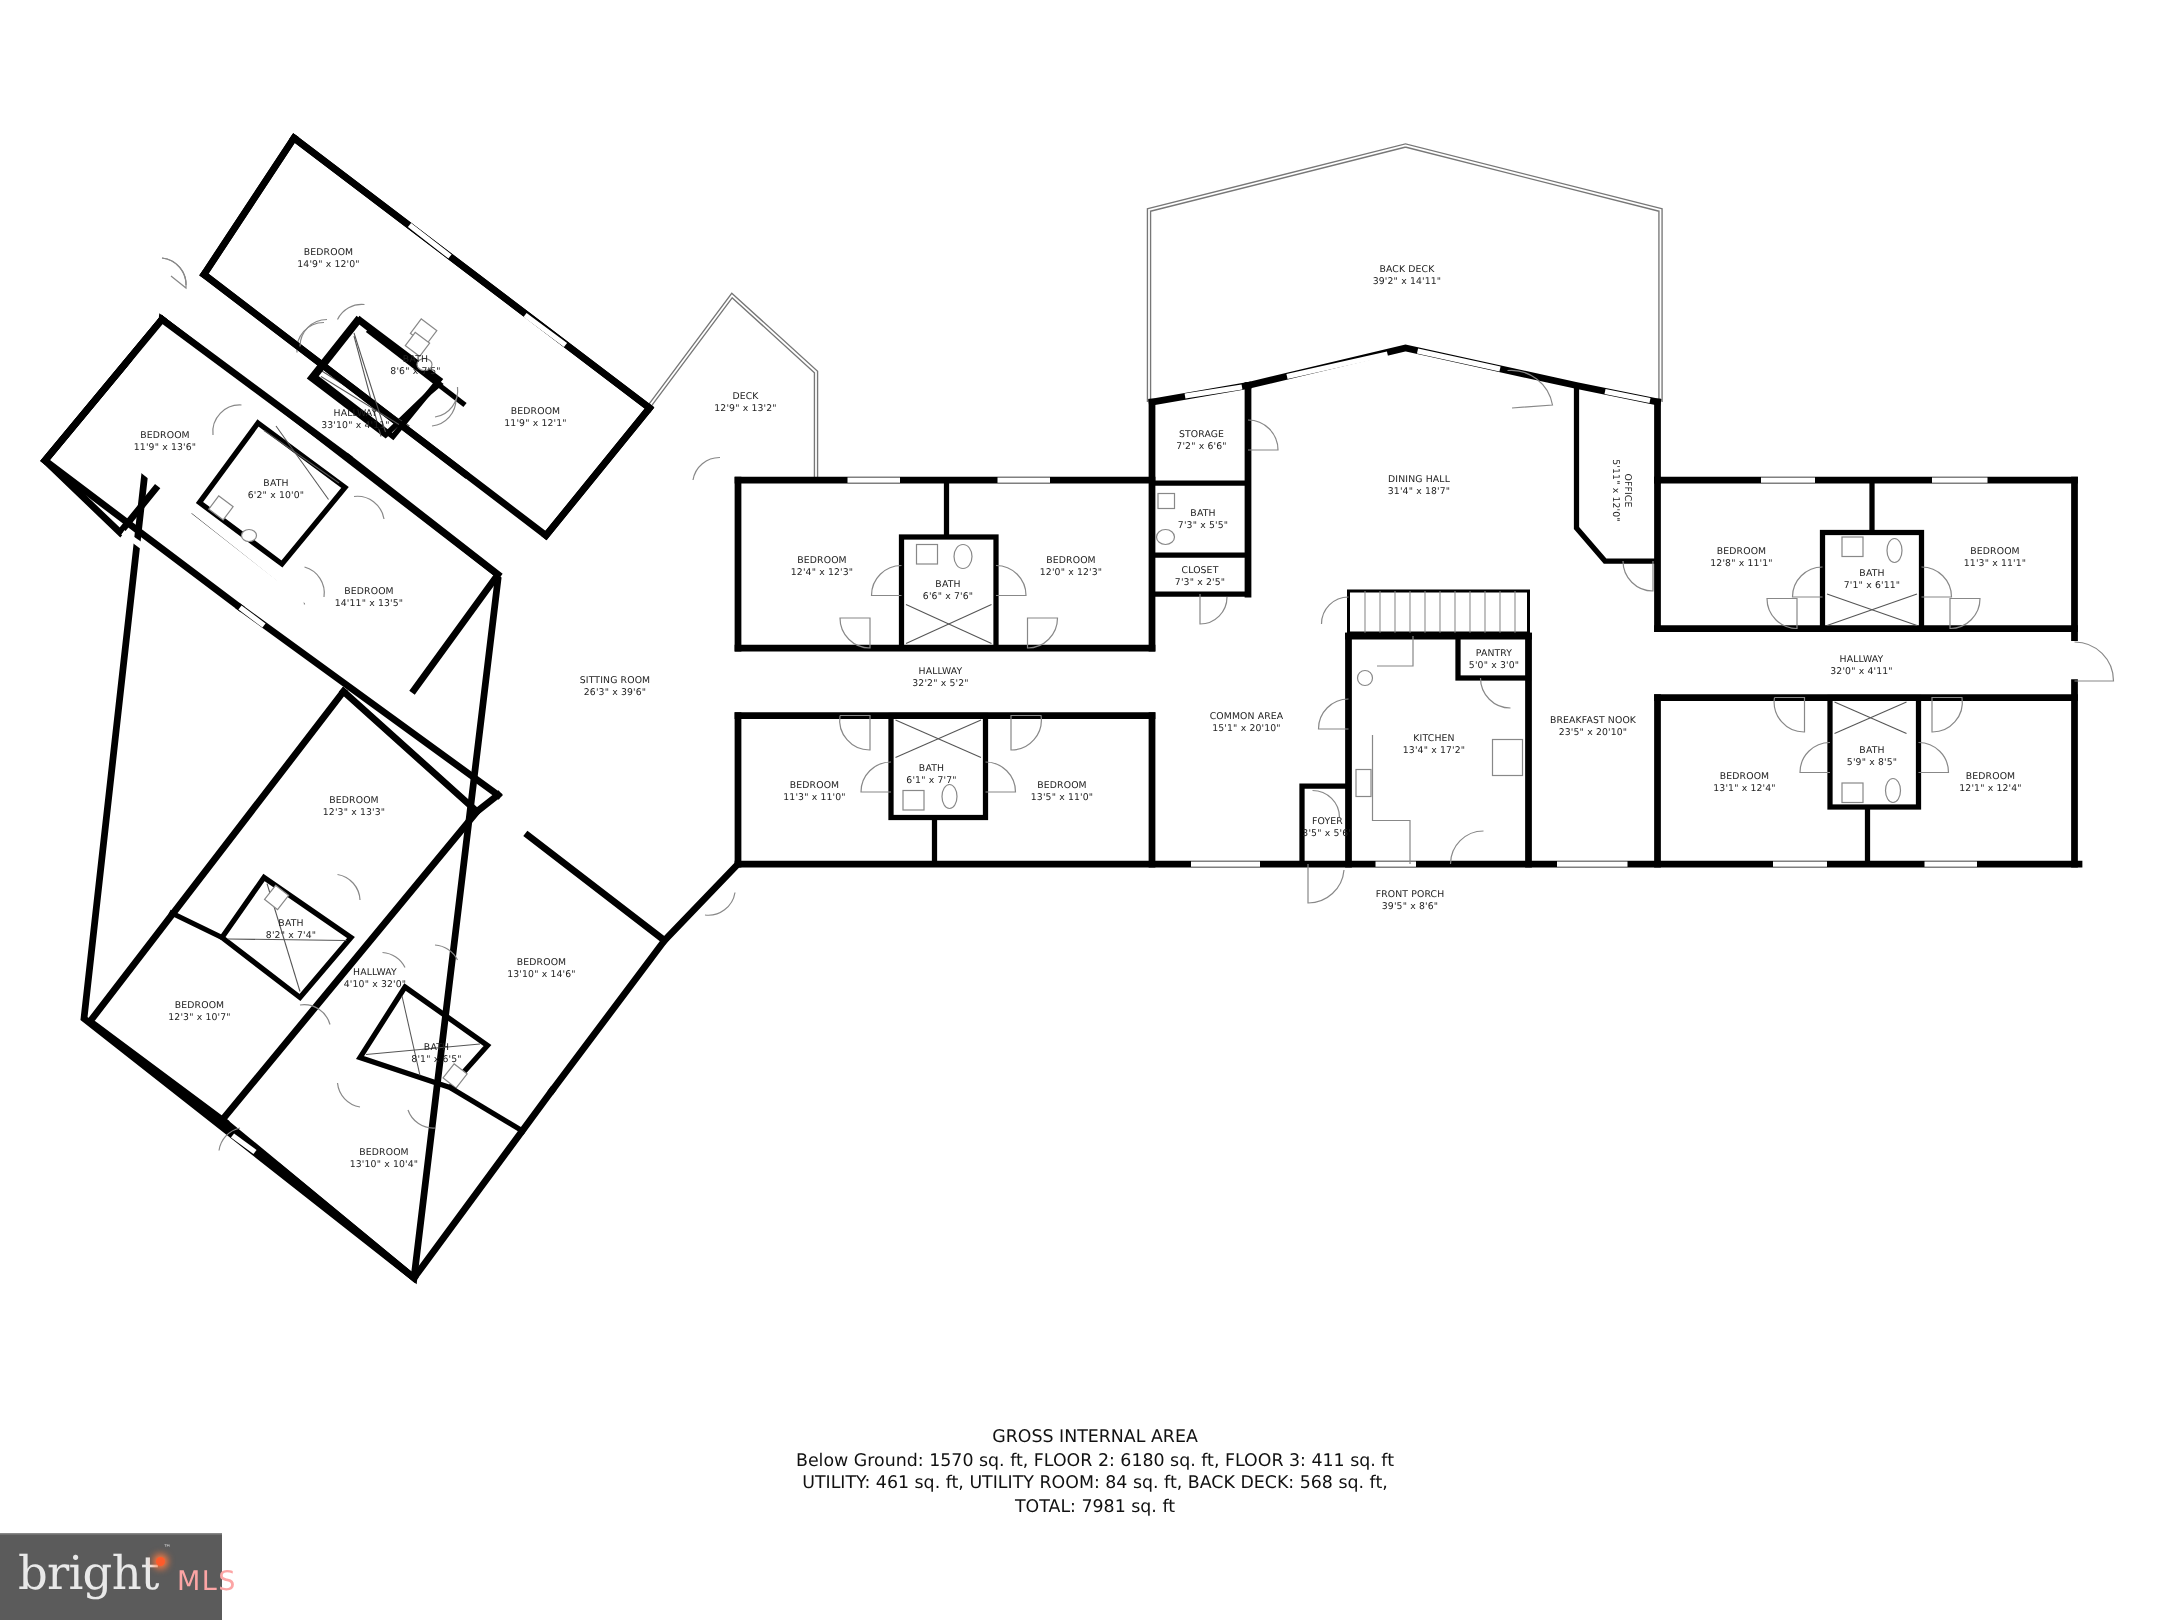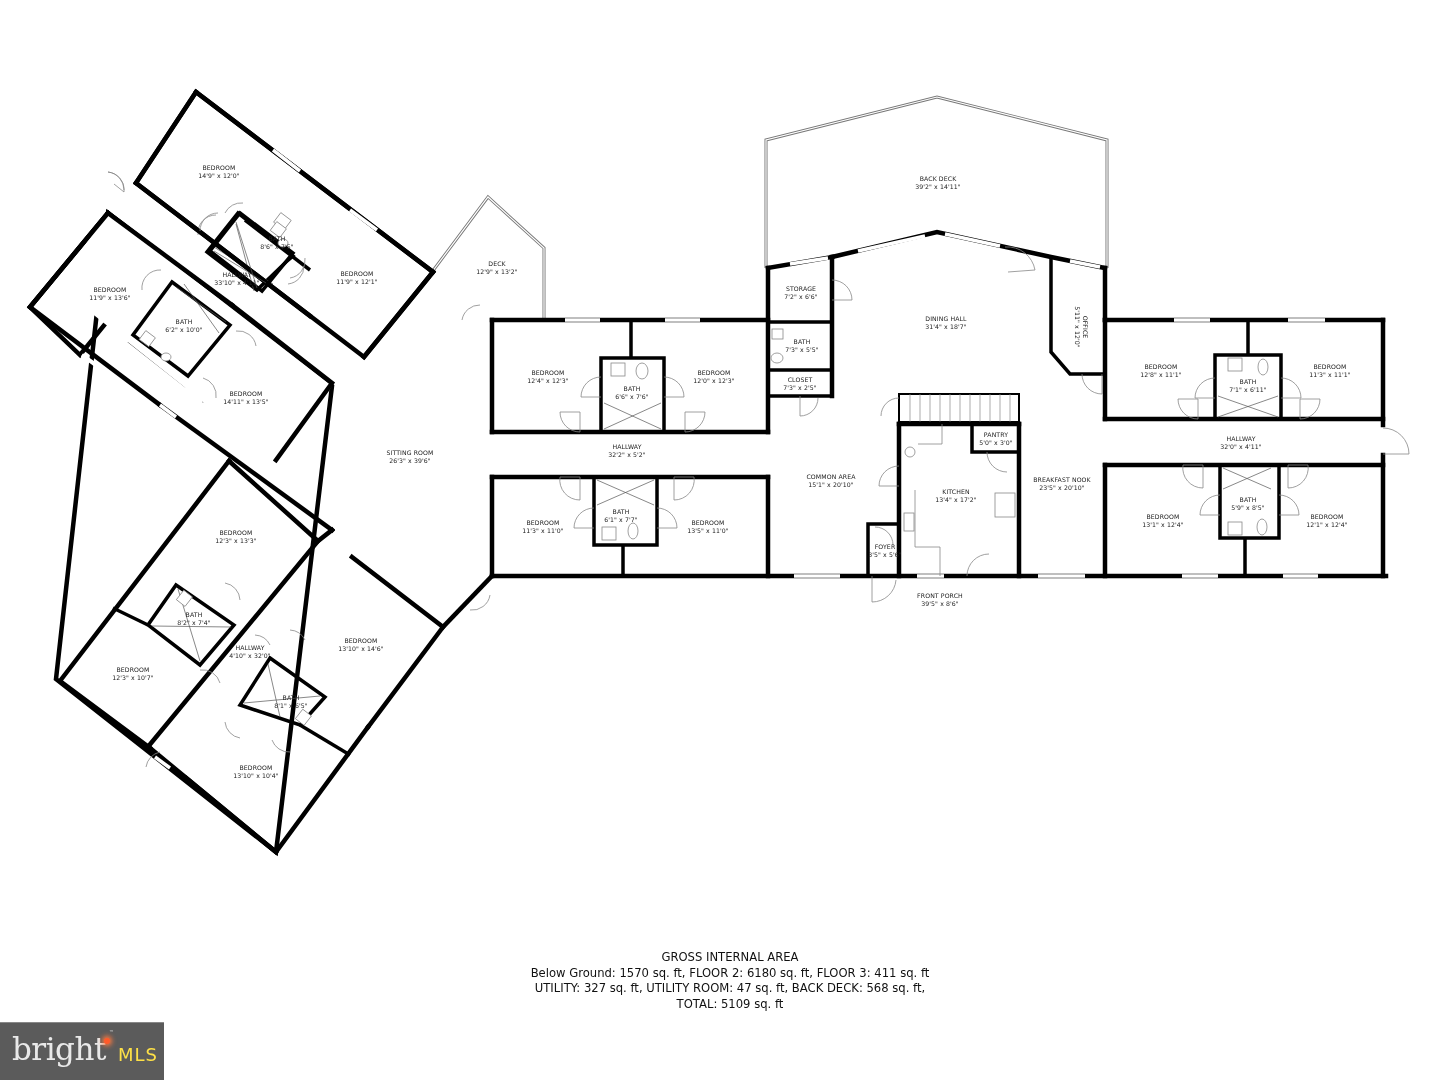--- a/index.html
+++ b/index.html
@@ -10,23 +10,23 @@
   .deck{stroke:#777;stroke-width:3;fill:none;}
   .deckin{stroke:#fff;stroke-width:1.2;fill:none;}
   .win{stroke:#fff;stroke-width:3.5;}
   .door{stroke:#888;stroke-width:0.8;fill:none;}
   .xfix{stroke:#555;stroke-width:0.7;fill:none;}
   .fix{stroke:#888;stroke-width:0.8;fill:#fff;}
   .stairs{stroke:#888;stroke-width:0.7;fill:none;}
   .lbl{font-size:6.2px;fill:#222;text-anchor:middle;font-family:"DejaVu Sans",sans-serif;letter-spacing:0.1px;}
   #area{position:absolute;left:440px;top:950px;width:580px;text-align:center;font-family:"DejaVu Sans",sans-serif;font-size:11.6px;line-height:15.6px;color:#111;}
   #area div{white-space:nowrap;}
-  #logo{position:absolute;left:0;top:1022px;width:164px;height:58px;background:#5b5b5b;border-top:1px solid #888;}
+  #logo{position:absolute;left:0;top:1022px;width:148px;height:58px;background:#5b5b5b;border-top:1px solid #888;}
   #logo .b{position:absolute;left:12px;top:8px;font-family:"DejaVu Serif",serif;font-size:31px;color:#e9e9e9;letter-spacing:-0.5px;}
-  #logo .m{position:absolute;left:118px;top:21px;font-family:"DejaVu Sans",sans-serif;font-size:18px;color:#fde047;letter-spacing:1px;text-align:right;}
+  #logo .m{position:absolute;left:118px;top:21px;font-family:"DejaVu Sans",sans-serif;font-size:18px;color:#fca5a5;letter-spacing:1px;text-align:right;}
   #logo .spark{position:absolute;left:104px;top:15px;width:6px;height:6px;border-radius:50%;background:#ff5a2a;box-shadow:0 0 5px 2px #ff7a40;}
   #logo .tm{position:absolute;left:109px;top:6px;font-size:5px;color:#ddd;font-family:"DejaVu Sans",sans-serif;}
 </style>
 </head>
 <body>
 
 <svg id="plan" viewBox="0 0 1440 1080" xmlns="http://www.w3.org/2000/svg">
 
   <g>
     <polyline class="deck" points="766,268 766,140 937,97 1107,140 1107,268"></polyline>
@@ -440,22 +440,22 @@
     <g>
         <text class="lbl" x="1327" y="519">BEDROOM</text>
         <text class="lbl" x="1327" y="527">12'1" x 12'4"</text>
       </g>
   </g>
 </svg>
 
 <div id="area">
   <div>GROSS INTERNAL AREA</div>
   <div>Below Ground: 1570 sq. ft, FLOOR 2: 6180 sq. ft, FLOOR 3: 411 sq. ft</div>
-  <div>UTILITY: 327 sq. ft, UTILITY ROOM: 47 sq. ft, BACK DECK: 568 sq. ft,</div>
-  <div>TOTAL: 5109 sq. ft</div>
+  <div>UTILITY: 461 sq. ft, UTILITY ROOM: 84 sq. ft, BACK DECK: 568 sq. ft,</div>
+  <div>TOTAL: 7981 sq. ft</div>
 </div>
 
 <div id="logo">
   <span class="b">bright</span>
   <span class="spark"></span>
   <span class="tm">™</span>
   <span class="m">MLS</span>
 </div>
 
 </body></html>

